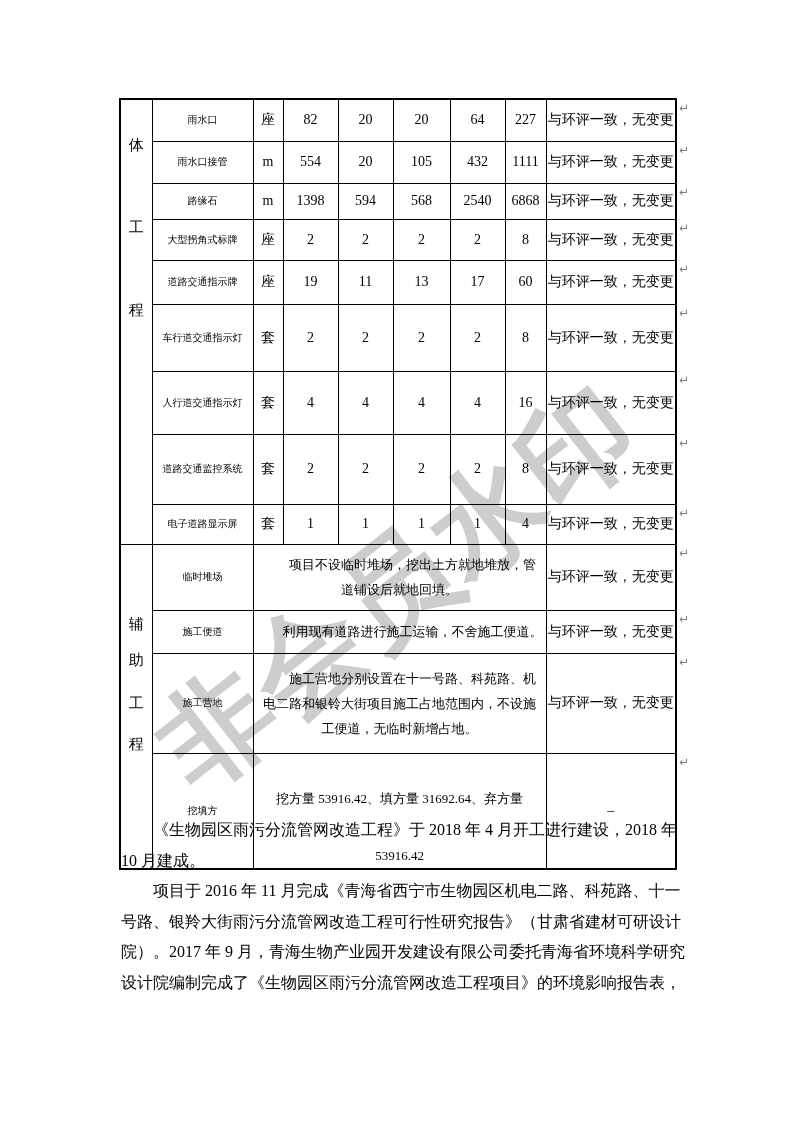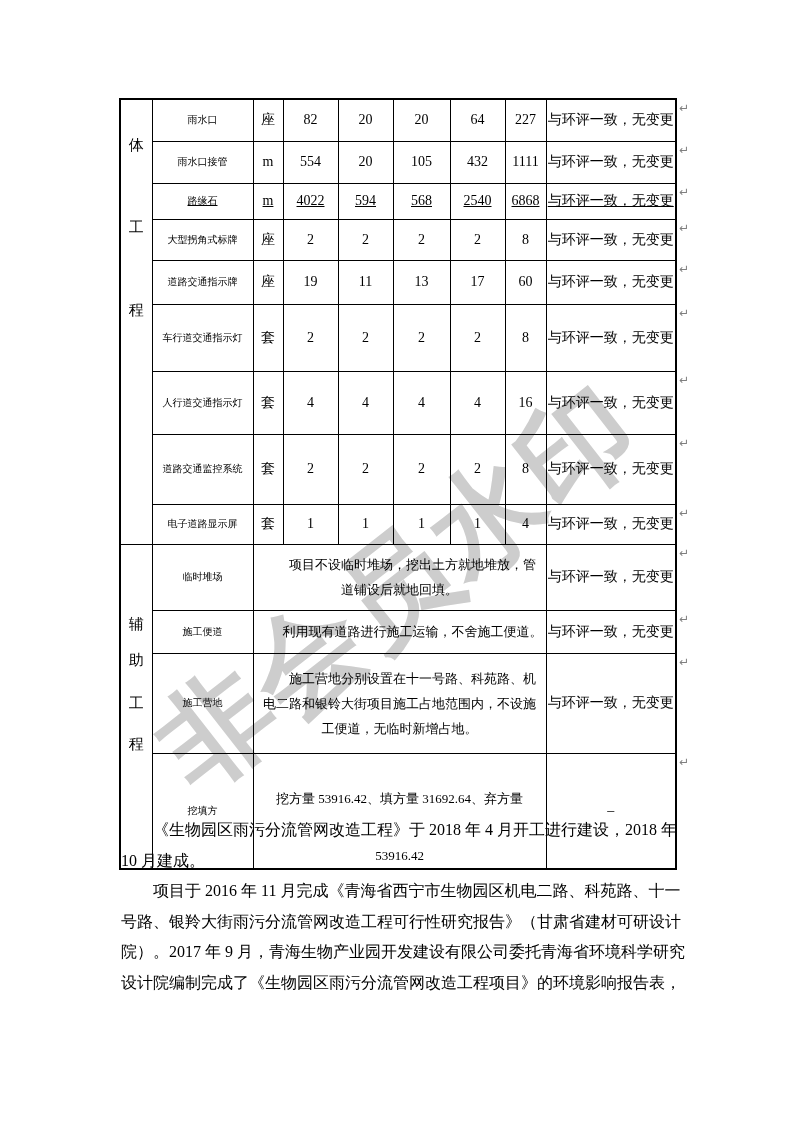--- a/index.html
+++ b/index.html
@@ -84,24 +84,24 @@
         <tr style="height: 42px;">
           <td class="item">雨水口接管</td>
           <td class="unit">m</td>
           <td class="num">554</td>
           <td class="num">20</td>
           <td class="num">105</td>
           <td class="num">432</td>
           <td class="num">1111</td>
           <td class="remark">与环评一致，无变更</td>
         </tr>
-        <tr style="height: 36px; text-decoration: underline;">
+        <tr style="height: 36px;">
           <td class="item">路缘石</td>
           <td class="unit">m</td>
-          <td class="num">4022</td>
+          <td class="num">1398</td>
           <td class="num">594</td>
           <td class="num">568</td>
           <td class="num">2540</td>
           <td class="num">6868</td>
           <td class="remark">与环评一致，无变更</td>
         </tr>
         <tr style="height: 41px;">
           <td class="item">大型拐角式标牌</td>
           <td class="unit">座</td>
           <td class="num">2</td>

